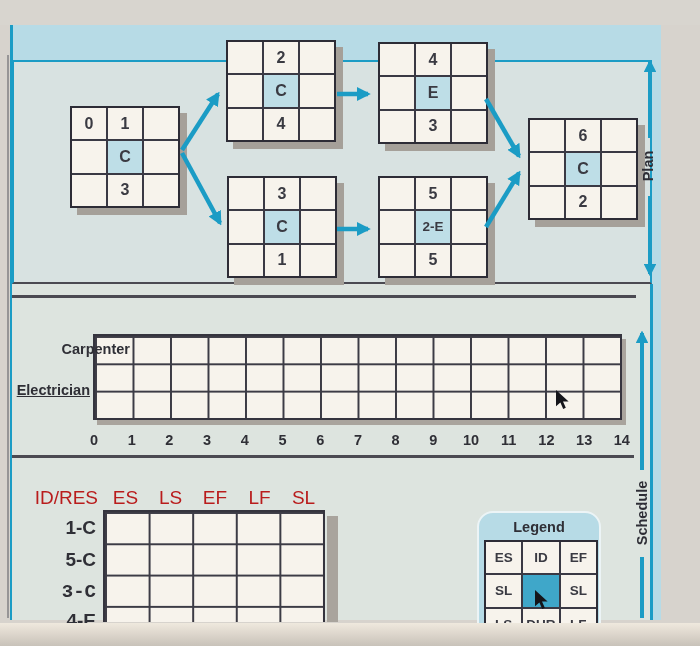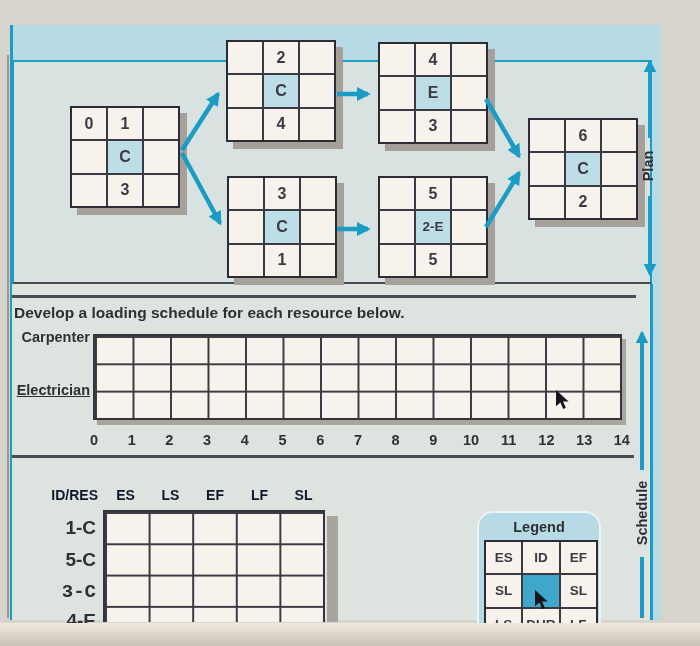--- a/index.html
+++ b/index.html
@@ -59,40 +59,40 @@
     text-align:center;transform:rotate(-90deg);transform-origin:center;
   }
   .plan-label{left:628px;top:157px;width:42px;height:18px;}
   .schedule-label{left:601px;top:504px;width:84px;height:18px;}
 
   
   .instr{position:absolute;left:14px;font-size:15.5px;font-weight:600;color:#2f2f36;z-index:2;}
   .instr1{top:304px;}
   .instr2{top:463px;}
   .row-label{position:absolute;font-size:14.5px;font-weight:600;color:#2f2f36;text-align:right;z-index:2;}
-  .lbl-carpenter{left:8px;top:329px;width:82px;}
+  .lbl-carpenter{left:8px;top:341px;width:82px;padding-left:40px;}
   .lbl-electrician{left:8px;top:382px;width:82px;text-decoration:underline;}
   .loading-grid{
     position:absolute;left:93px;top:334px;width:529px;height:86px;
     background-color:#f7f3ec;
     background-image:
       linear-gradient(to right,#3c3b45 1.5px,transparent 1.5px),
       linear-gradient(to bottom,#3c3b45 1.5px,transparent 1.5px);
     background-size:calc(100%/14) 100%,100% calc(100%/3);
     border:2px solid #35343e;box-sizing:border-box;
     box-shadow:4px 5px 0 #a9a49d;z-index:1;
   }
   .ticks{
     position:absolute;left:83px;top:432px;width:550px;
     display:flex;justify-content:space-between;z-index:2;
   }
   .ticks span{width:22px;text-align:center;font-size:14.5px;font-weight:600;color:#2f2f36;}
 
   
-  .tbl-header{position:absolute;top:487px;font-size:14px;font-weight:700;color:#0f172a;text-align:center;z-index:2;}
+  .tbl-header{position:absolute;top:487px;font-size:19px;font-weight:400;color:#b91c1c;text-align:center;z-index:2;}
   .h0{left:34px;width:64px;text-align:right;}
   .h1{left:103px;width:45px;}
   .h2{left:148px;width:45px;}
   .h3{left:193px;width:44px;}
   .h4{left:237px;width:45px;}
   .h5{left:282px;width:43px;}
   .activity-table{
     position:absolute;left:103px;top:510px;width:222px;height:112px;
     background-color:#f7f3ec;
     background-image:
@@ -239,21 +239,20 @@
       <path d="M650,138 L650,62" marker-end="url(#ah)"></path>
       <path d="M650,196 L650,274" marker-end="url(#ah)"></path>
       <path d="M642,470 L642,333" marker-end="url(#ah)"></path>
       <path d="M642,557 L642,618"></path>
     </g>
   </svg>
 
   <div class="side-label plan-label">Plan</div>
   <div class="side-label schedule-label">Schedule</div>
 
-  <div class="instr instr1">Develop a loading schedule for each resource below.</div>
   <div class="row-label lbl-carpenter">Carpenter</div>
   <div class="row-label lbl-electrician">Electrician</div>
   <div class="loading-grid"></div>
   <div class="ticks">
     <span>0</span>
     <span>1</span>
     <span>2</span>
     <span>3</span>
     <span>4</span>
     <span>5</span>

